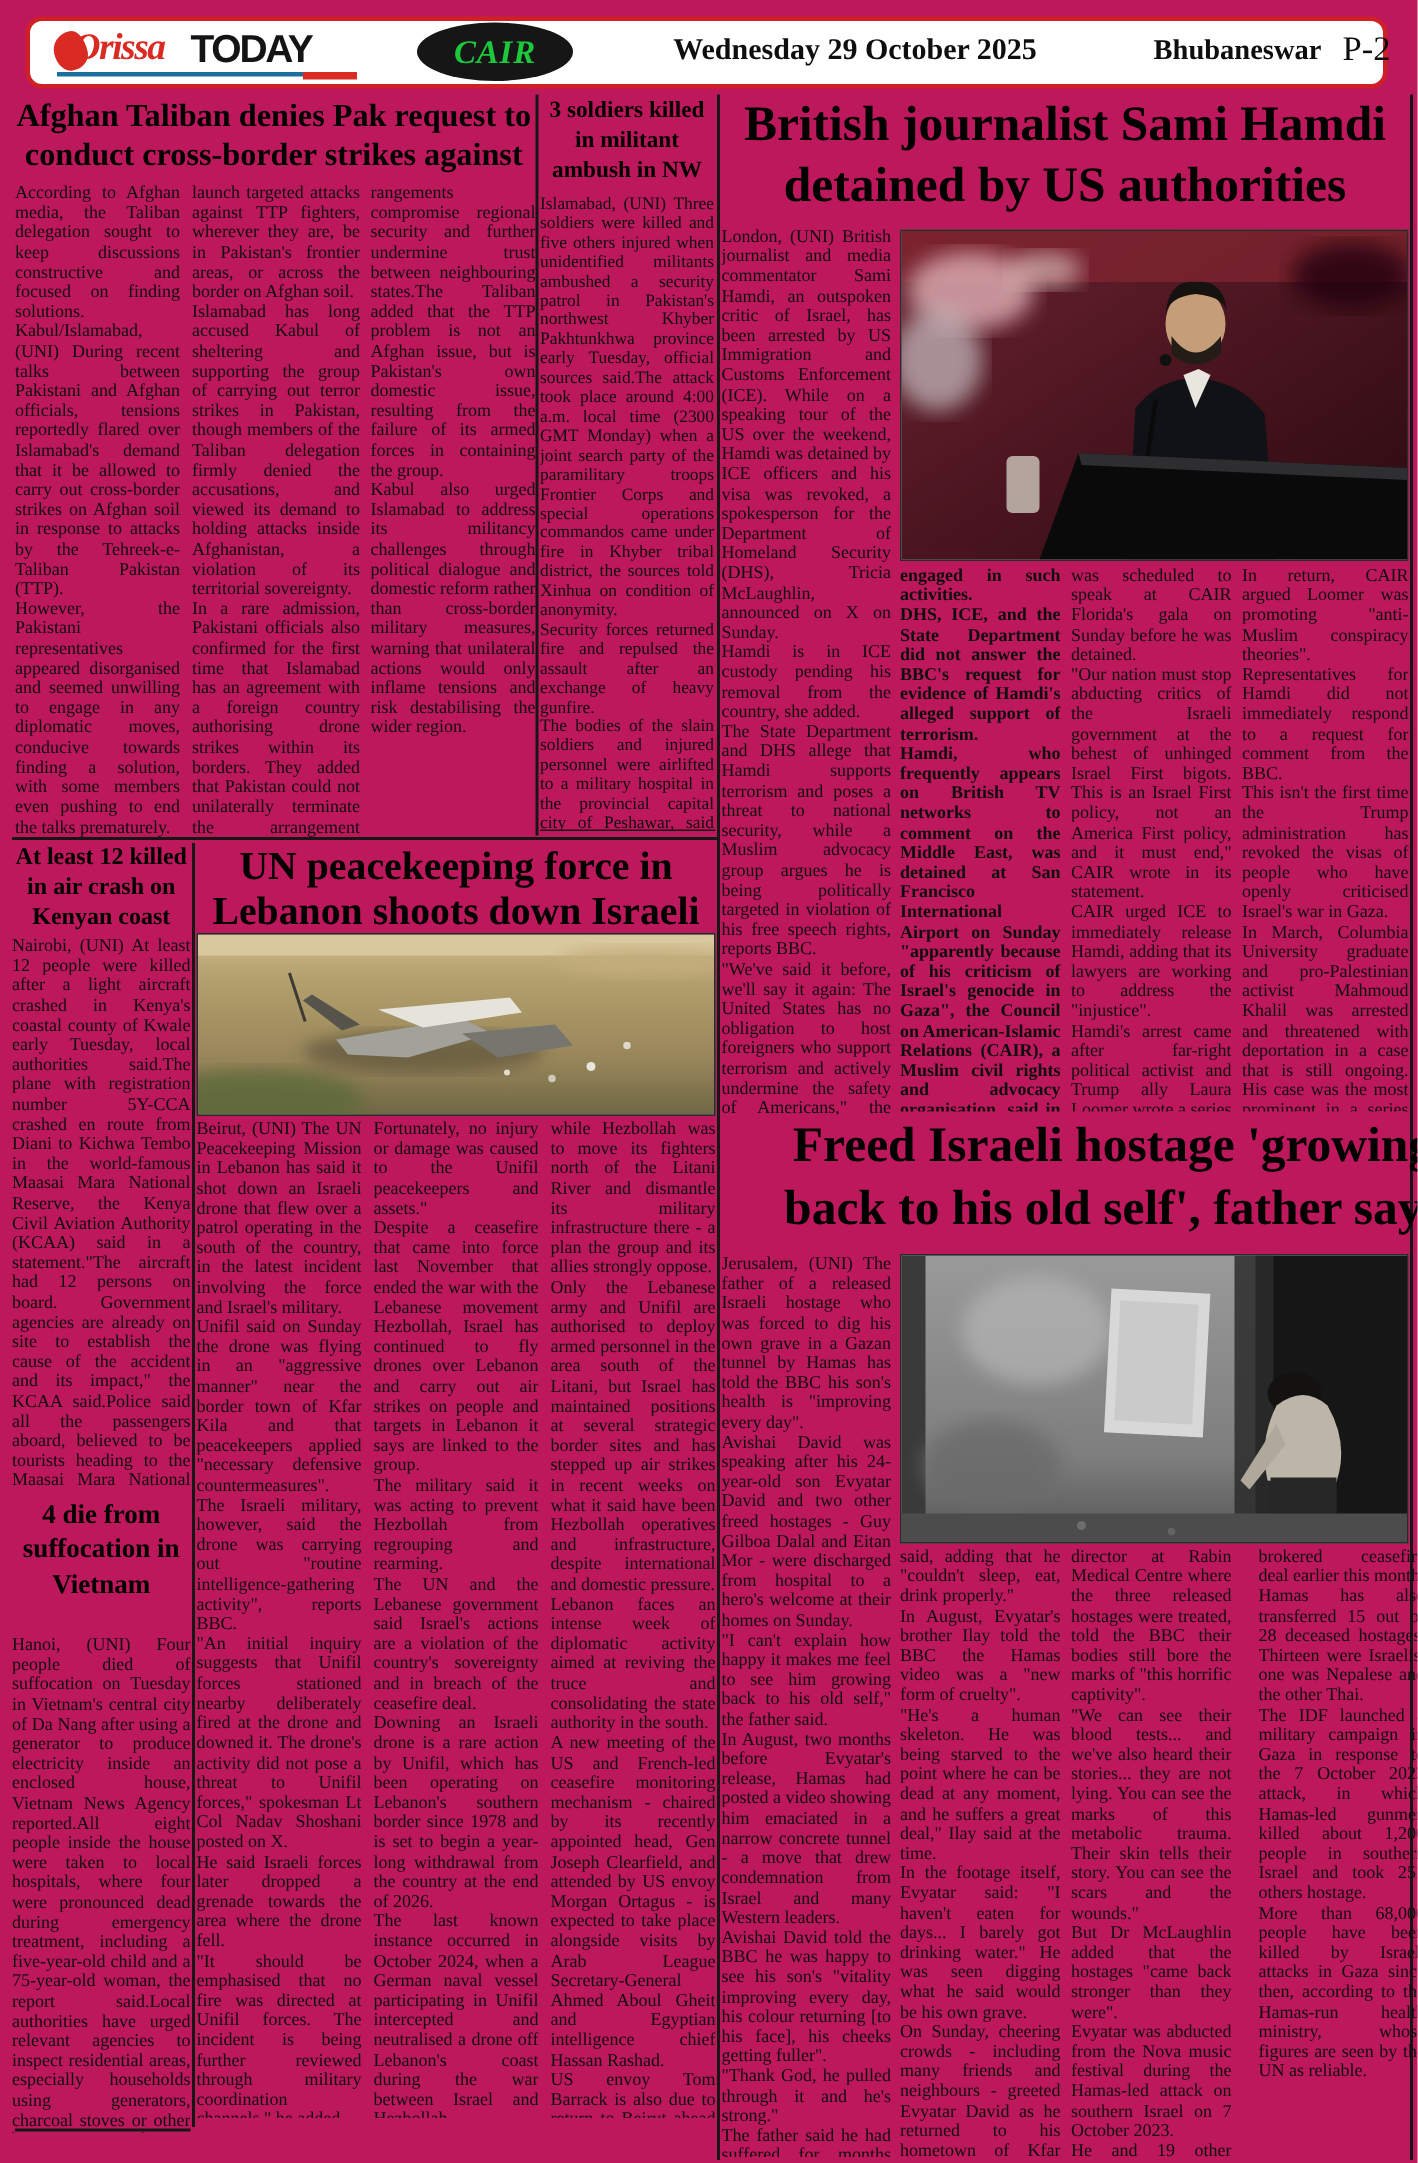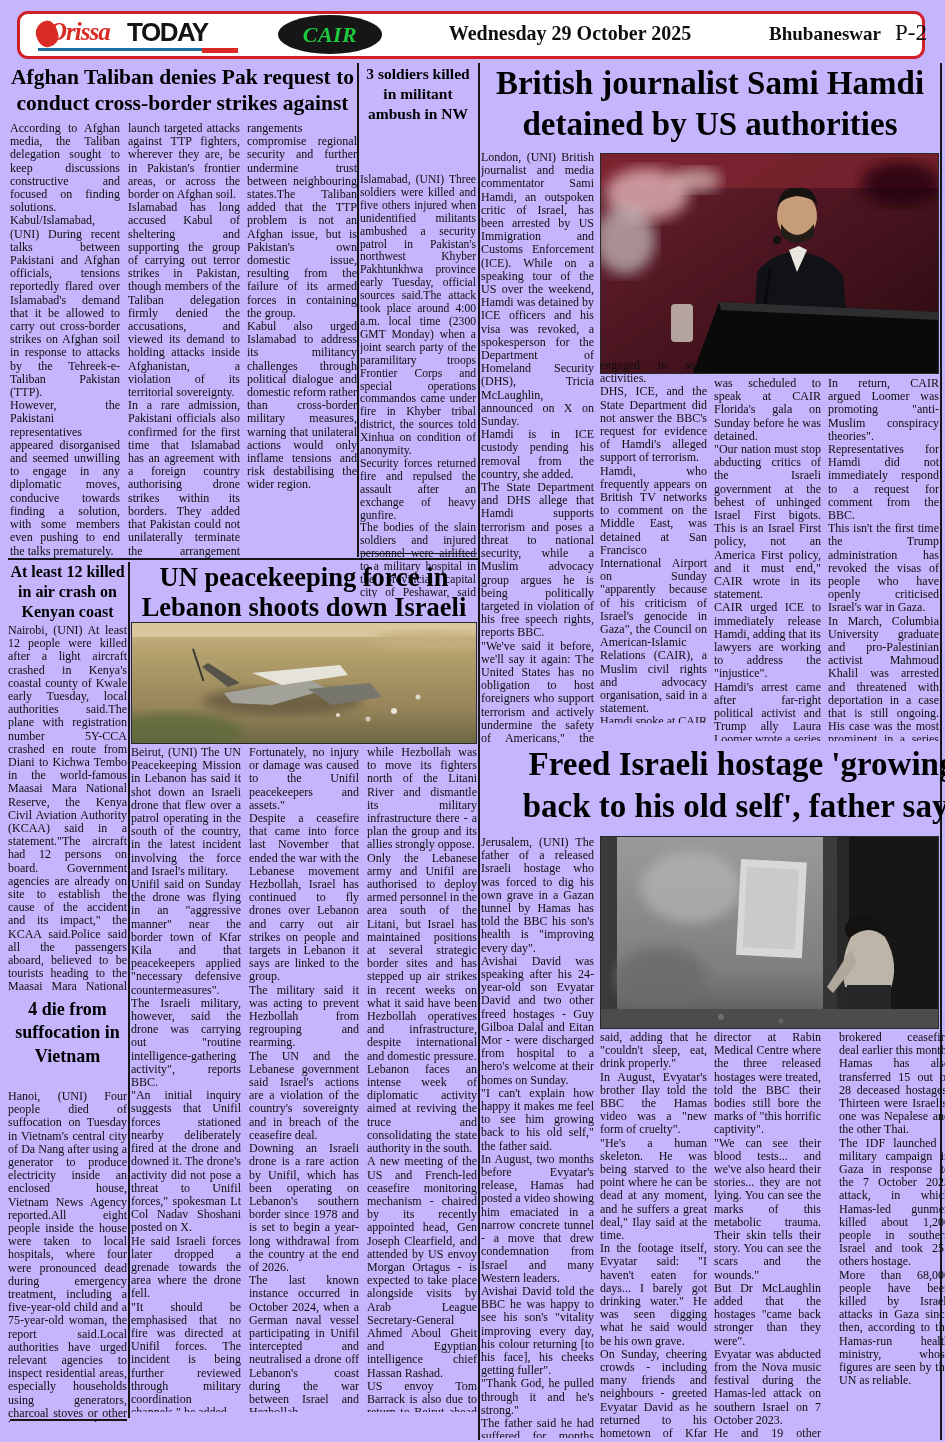--- a/index.html
+++ b/index.html
@@ -1,16 +1,16 @@
 <!DOCTYPE html>
 <html lang="en"><head>
 <meta charset="utf-8">
 <style>
   html,body{margin:0;padding:0;background:#e8e8e8;}
-  .page{position:relative;width:945px;height:1442px;background:#c4b5fd;overflow:hidden;
+  .page{position:relative;width:945px;height:1442px;background:#be185d;overflow:hidden;
         font-family:"Liberation Serif","DejaVu Serif",serif;color:#0e0e0e;margin:0 auto;}
   
   .masthead{position:absolute;left:17px;top:11px;width:902px;height:42px;
             border:3px solid #cf2027;border-radius:11px;background:#fff;}
   .logo{position:absolute;left:16px;top:3px;width:220px;height:36px;}
   .logo-splash{position:absolute;left:0;top:4px;width:22px;height:26px;background:#d92b23;
                border-radius:60% 40% 55% 45%/50% 60% 40% 55%;transform:rotate(-14deg);}
   .logo-orissa{position:absolute;left:13px;top:1px;font-style:italic;font-weight:bold;
                font-size:25px;color:#d92b23;letter-spacing:-1px;}
   .logo-today{position:absolute;left:91px;top:0;font-family:"Liberation Sans","DejaVu Sans",sans-serif;
@@ -33,25 +33,25 @@
   .photo{position:absolute;overflow:hidden;border:1px solid #2a2a2a;background:#777;}
   .photo svg{display:block;}
   
   .rule{position:absolute;background:#161616;}
   
   .hl-afghan{position:absolute;left:0;top:2px;width:349px;font-size:21.5px;line-height:1.22;height:55px;}
   .c-a1{left:2px;top:60px;width:110px;height:438px;}
   .c-a2{left:120px;top:60px;width:112px;height:438px;}
   .c-a3{left:239px;top:60px;width:110px;height:438px;}
   .hl-soldiers{position:absolute;left:0;top:2px;width:116px;font-size:15.5px;line-height:1.3;height:62px;}
-  .c-b1{left:0;top:68px;width:116px;height:424px;font-size:11.6px;line-height:12.9px;margin-top:44px;}
+  .c-b1{left:0;top:68px;width:116px;height:424px;font-size:11.6px;line-height:12.9px;}
   .hl-hamdi{position:absolute;left:0;top:0;width:458px;font-size:33px;line-height:1.23;height:84px;}
   .c-c1{left:0;top:88px;width:113px;height:592px;}
   .ph-podium{left:119px;top:90px;width:337px;height:219px;}
-  .c-c2{left:119px;top:296px;width:107px;height:364px;}
+  .c-c2{left:119px;top:314px;width:107px;height:364px;font-weight:bold;}
   .c-c3{left:233px;top:314px;width:107px;height:364px;}
   .c-c4{left:347px;top:314px;width:111px;height:364px;}
   .hl-kenya{font-size:16px;line-height:1.25;width:119px;height:62px;}
   .c-d1{position:relative;width:119px;height:368px;font-size:12px;line-height:13.2px;text-align:justify;overflow:hidden;}
   .hl-viet{font-size:18px;line-height:1.3;width:119px;height:74px;margin-top:6px;}
   .c-d2{position:relative;width:119px;height:332px;font-size:12px;line-height:13.2px;text-align:justify;overflow:hidden;}
   .hl-unifil{position:absolute;left:0;top:0;width:346px;font-size:26.5px;line-height:1.15;height:62px;}
   .ph-drone{left:0;top:60px;width:344px;height:120px;}
   .c-e1{left:0;top:184px;width:110px;height:666px;}
   .c-e2{left:118px;top:184px;width:110px;height:666px;}

